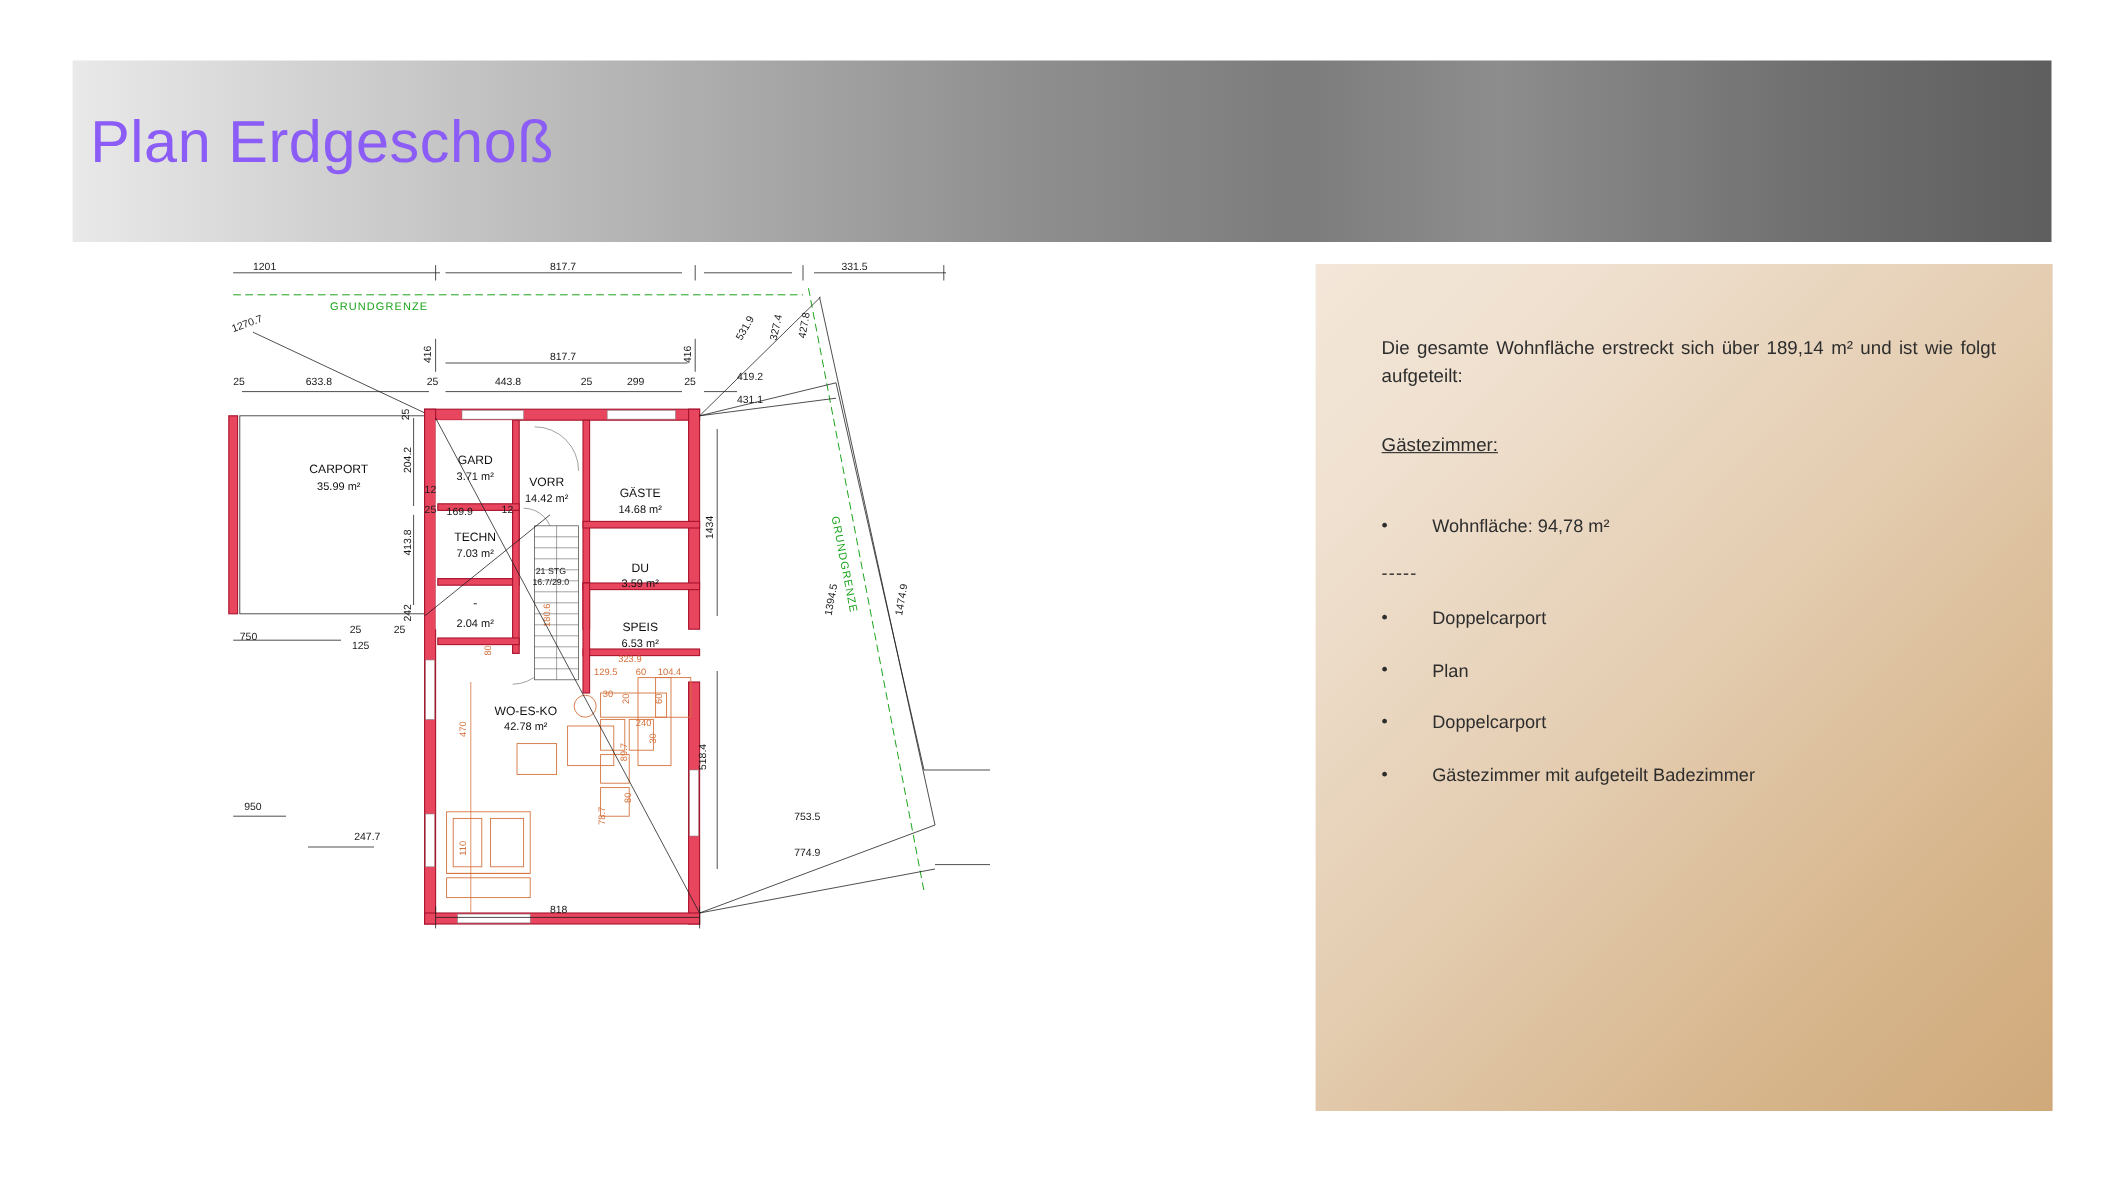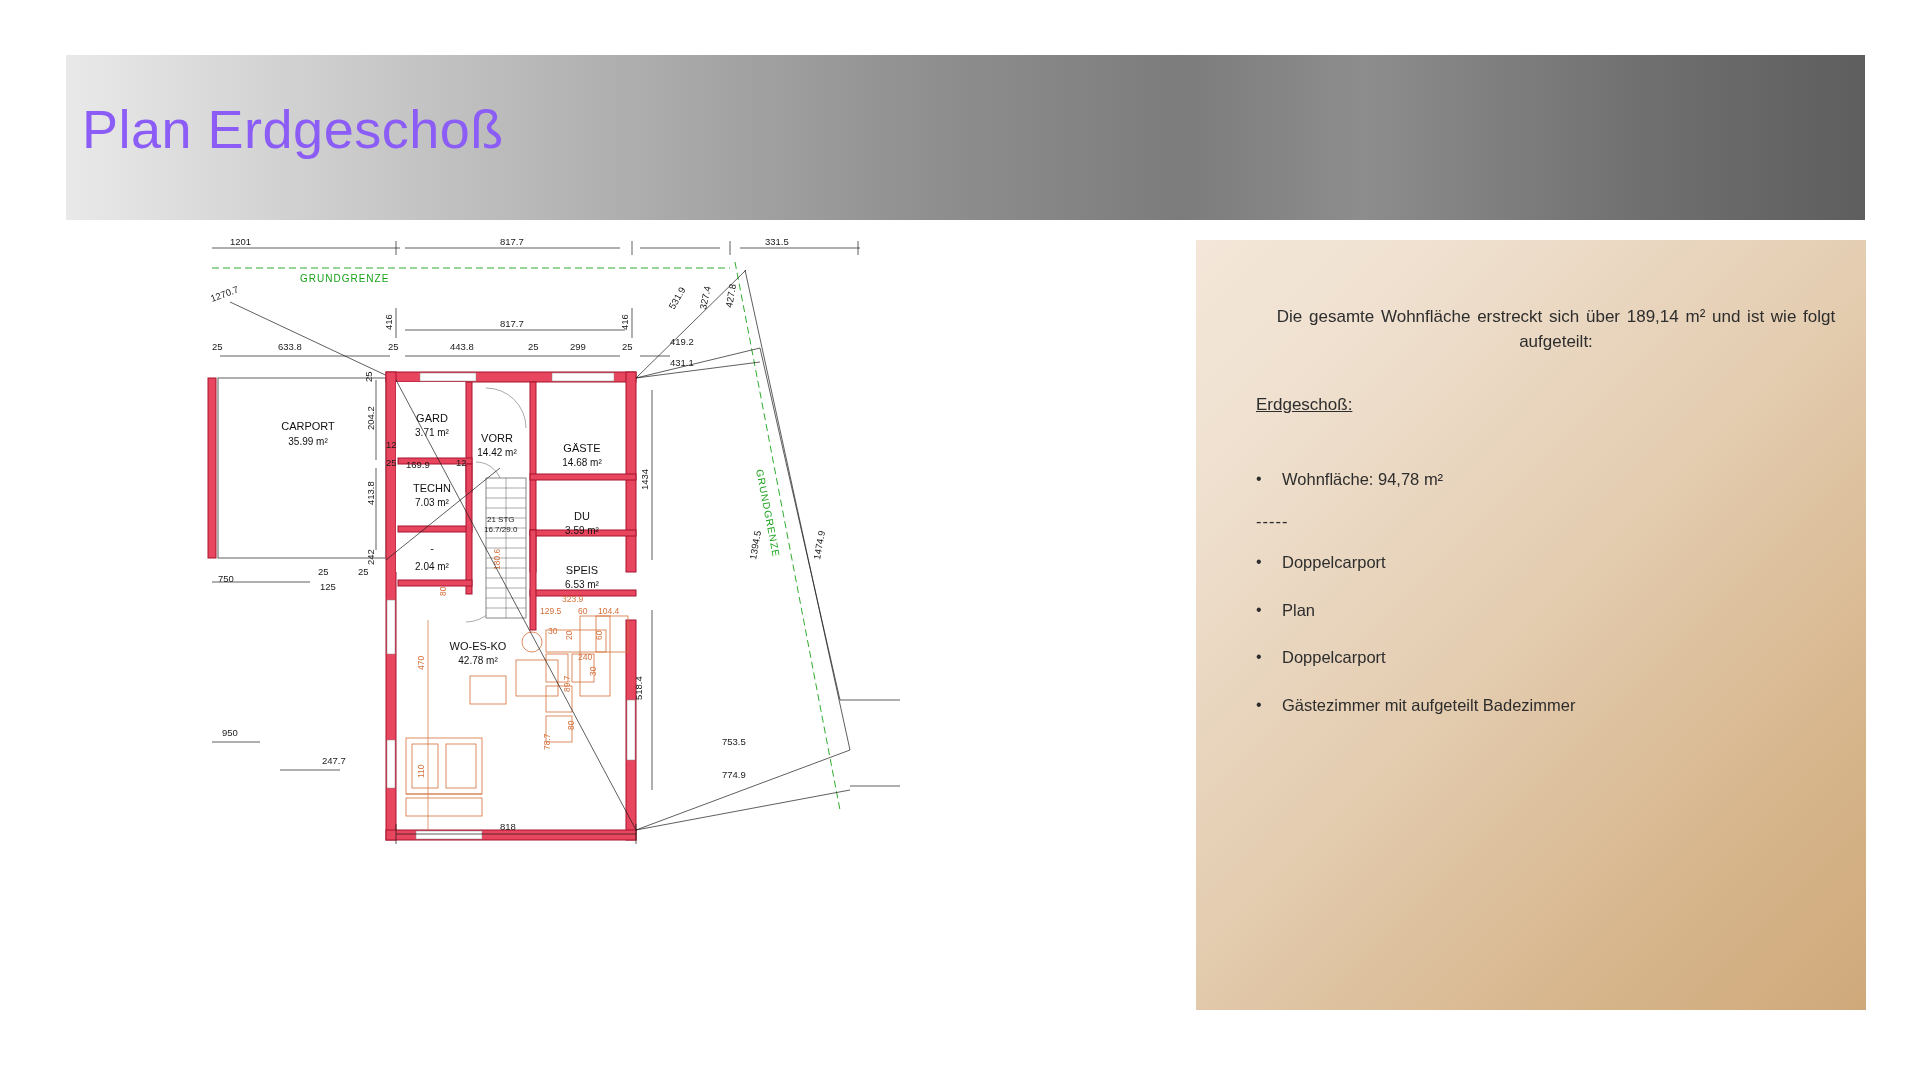--- a/index.html
+++ b/index.html
@@ -51,21 +51,20 @@
   }
   .info-intro {
     position: absolute;
     left: 60px;
     top: 65px;
     width: 600px;
     font-size: 17px;
     color: #2d2d2d;
     line-height: 1.45;
     word-spacing: 2px;
-    text-align: center;
   }
   .info-subtitle {
     position: absolute;
     left: 60px;
     top: 155px;
     font-size: 17px;
     color: #2d2d2d;
     text-decoration: underline;
   }
   .bullet-list {
@@ -81,21 +80,21 @@
     font-size: 16.5px;
     color: #2d2d2d;
   }
   .bullet-dot {
     width: 26px;
     flex: 0 0 26px;
     font-size: 16px;
     line-height: 1.1;
     color: #2d2d2d;
   }
-  .bullet-label { line-height: 1.2; }
+  .bullet-label { line-height: 1.2; margin-left: 20px; }
   .divider-row {
     font-size: 16.5px;
     color: #2d2d2d;
     letter-spacing: 1px;
     margin-bottom: 22px;
     margin-top: -6px;
   }
 
   
   .plan-area {
@@ -354,21 +353,21 @@
       </g>
       <text class="dim-text" x="300" y="600">818</text>
 
       <line class="thinline" x1="196" y1="150" x2="436" y2="600"></line>
       <line class="thinline" x1="186" y1="330" x2="300" y2="238"></line>
     </svg>
   </div>
 
   <div class="info-panel">
     <div class="info-intro">Die gesamte Wohnfläche erstreckt sich über 189,14 m² und ist wie folgt aufgeteilt:</div>
-    <div class="info-subtitle">Erdgeschoß:</div>
+    <div class="info-subtitle">Gästezimmer:</div>
 
     <div class="bullet-list">
       <div class="bullet-row">
         <span class="bullet-dot">•</span>
         <span class="bullet-label">Wohnfläche: 94,78 m²</span>
       </div>
       <div class="divider-row">-----</div>
       <div class="bullet-row">
         <span class="bullet-dot">•</span>
         <span class="bullet-label">Doppelcarport</span>

